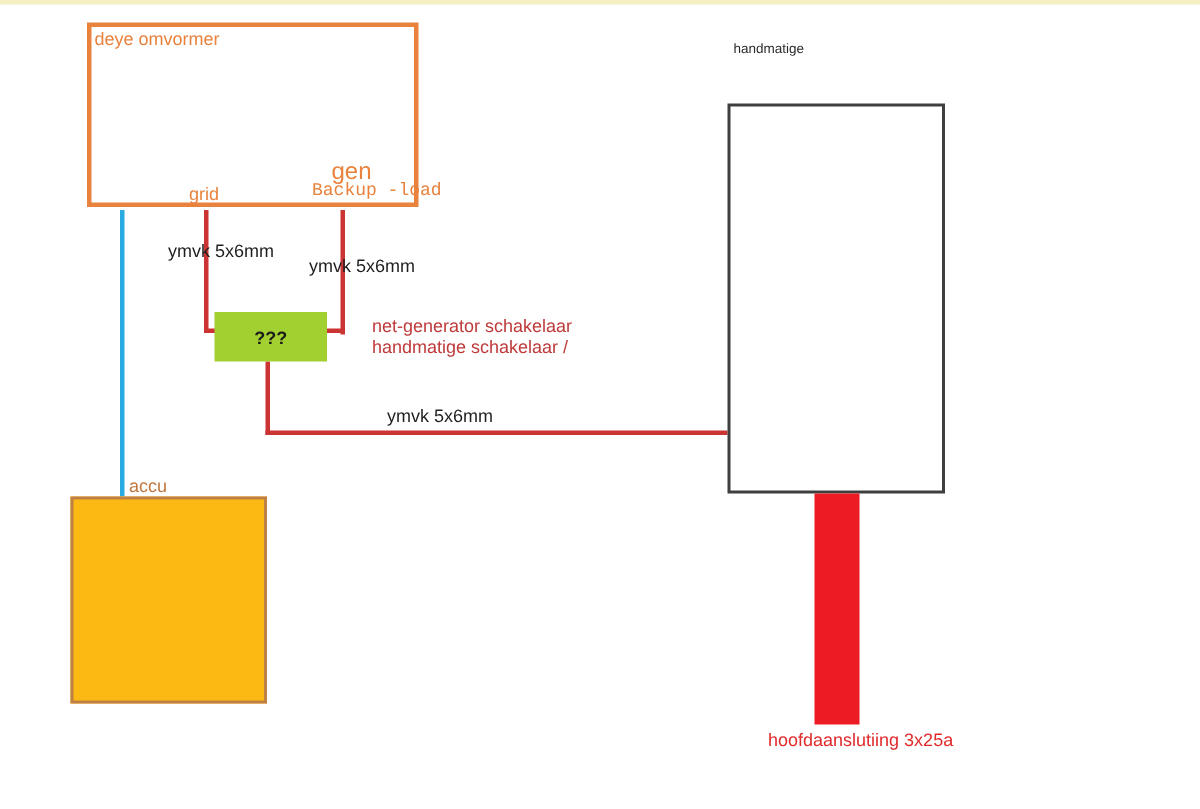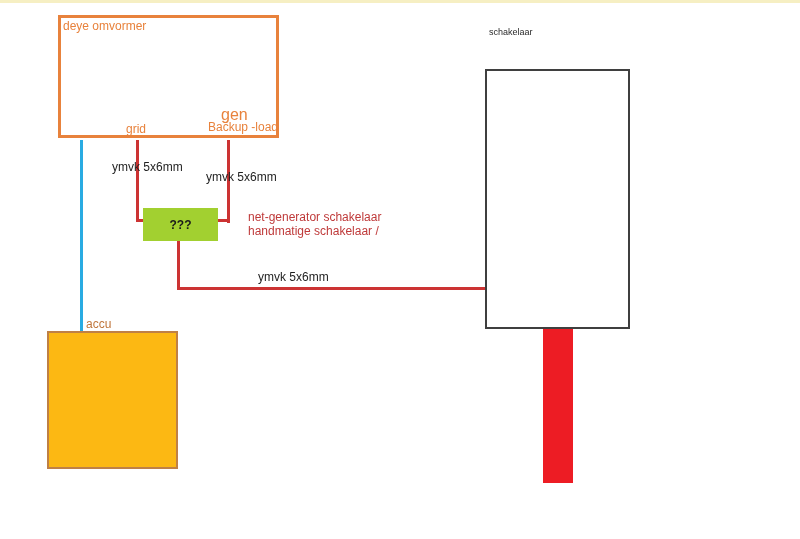--- a/index.html
+++ b/index.html
@@ -48,20 +48,21 @@
     position: absolute;
     left: 221px; top: 106px;
     color: var(--orange);
     font-size: 16px;
   }
   .port-backup {
     position: absolute;
     left: 208px; top: 120px;
     color: var(--orange);
     font-size: 12px;
+    font-family: Liberation Mono, monospace;
   }
   
   .line { position: absolute; }
   .blue-line  { left: 80px;  top: 140px; width: 3px;  height: 191px; background: var(--blue-cable); }
   .grid-line-v { left: 136px; top: 140px; width: 3px;  height: 82px;  background: var(--red-cable); }
   .grid-line-h { left: 136px; top: 219px; width: 9px;  height: 3px;   background: var(--red-cable); }
   .gen-line-v  { left: 227px; top: 140px; width: 3px;  height: 83px;  background: var(--red-cable); }
   .gen-line-h  { left: 217px; top: 219px; width: 13px; height: 3px;   background: var(--red-cable); }
   .switch-out-v { left: 177px; top: 241px; width: 3px; height: 49px;  background: var(--red-cable); }
   .panel-line-h { left: 177px; top: 287px; width: 325px; height: 3px; background: var(--red-cable); }
@@ -167,18 +168,19 @@
     <span>???</span>
   </div>
   <div class="switch-note">
     <div>net-generator schakelaar</div>
     <div>handmatige schakelaar /</div>
   </div>
 
   <span class="battery-label">accu</span>
   <div class="battery-box"></div>
 
-  <span class="panel-label">schakelaar</span>
+  <span class="panel-label">handmatige</span>
   <div class="panel-box"></div>
 
   <div class="main-bar"></div>
+  <span class="main-label">hoofdaanslutiing 3x25a</span>
 
 </div>
 
 </body></html>

